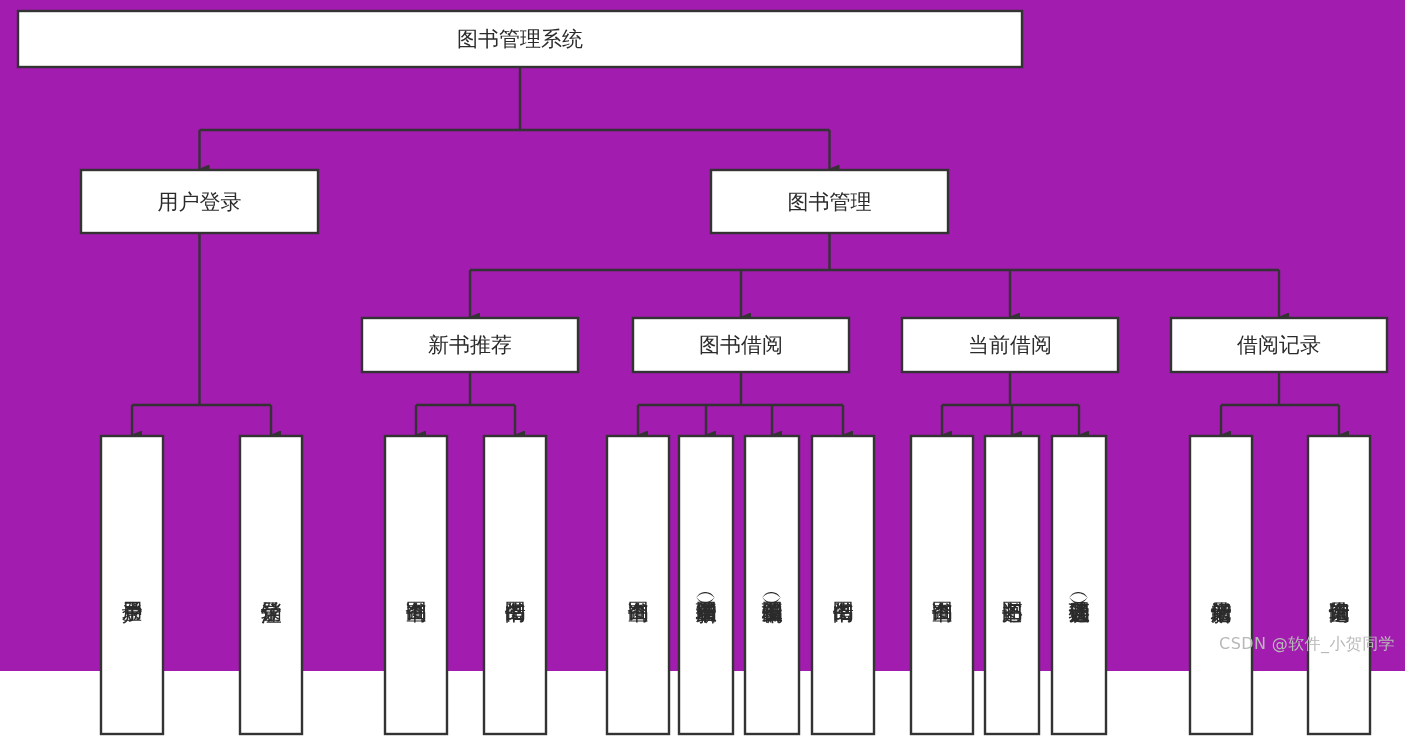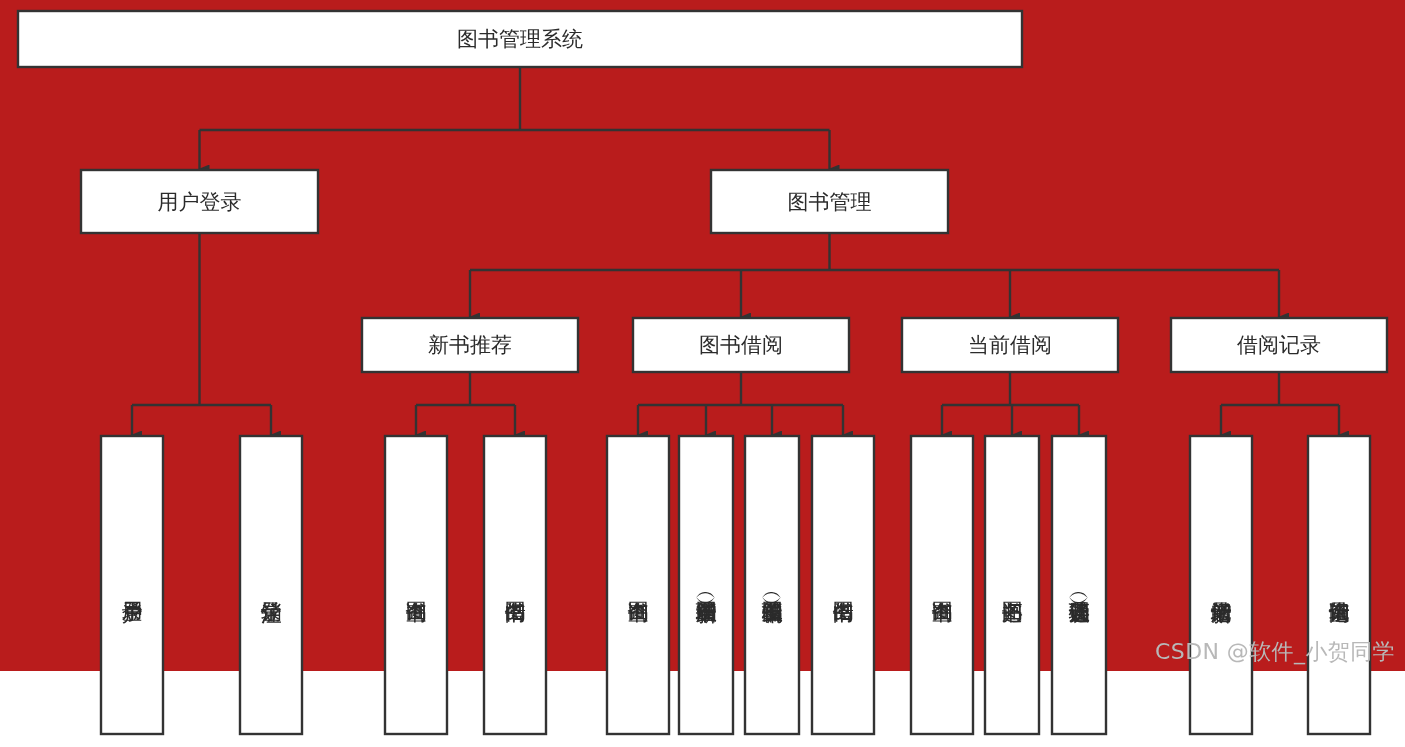--- a/index.html
+++ b/index.html
@@ -1,41 +1,41 @@
 <!DOCTYPE html>
 <html><head>
 <meta charset="utf-8">
 <style>
   html,body{margin:0;padding:0;background:#ffffff;}
   body{
     font-family:"DejaVu Sans","Liberation Sans",sans-serif;
     width:1405px;height:747px;overflow:hidden;
   }
-  #stage{position:relative;width:1405px;height:671px;background:#b91c1c;text-decoration:underline;}
+  #stage{position:relative;width:1405px;height:671px;background:#a21caf;text-decoration:underline;}
   svg#diagram{position:absolute;left:0;top:0;width:1405px;height:747px;display:block;}
   .node-box{fill:#ffffff;stroke:#333333;stroke-width:2.4;}
   .conn{stroke:#333333;stroke-width:2.4;fill:none;}
   .label-h{
     font-family:"DejaVu Sans","Liberation Sans",sans-serif;
     font-size:21px;fill:#2b2b2b;text-anchor:middle;dominant-baseline:middle;
   }
   .leaf-label{
     position:absolute;
     font-family:"DejaVu Sans","Liberation Sans",sans-serif;
     font-size:21px;color:#2b2b2b;line-height:1.08;
     writing-mode:vertical-rl;
     text-orientation:upright;
     display:flex;align-items:center;justify-content:center;
     white-space:nowrap;
     pointer-events:none;
   }
   .watermark{
-    position:absolute;right:10px;bottom:4px;
+    position:absolute;right:10px;bottom:16px;
     font-family:"DejaVu Sans","Liberation Sans",sans-serif;
-    font-size:22px;color:#b8b8b8;letter-spacing:0.4px;white-space:nowrap;
+    font-size:16px;color:#b8b8b8;letter-spacing:0.4px;white-space:nowrap;
   }
 </style>
 </head>
 <body>
 
 <div id="stage">
 
   <svg id="diagram" viewBox="0 0 1405 747" xmlns="http://www.w3.org/2000/svg">
     <defs>
       <marker id="arrowhead" markerWidth="9" markerHeight="11" refX="4.5" refY="10" orient="auto" markerUnits="userSpaceOnUse">

